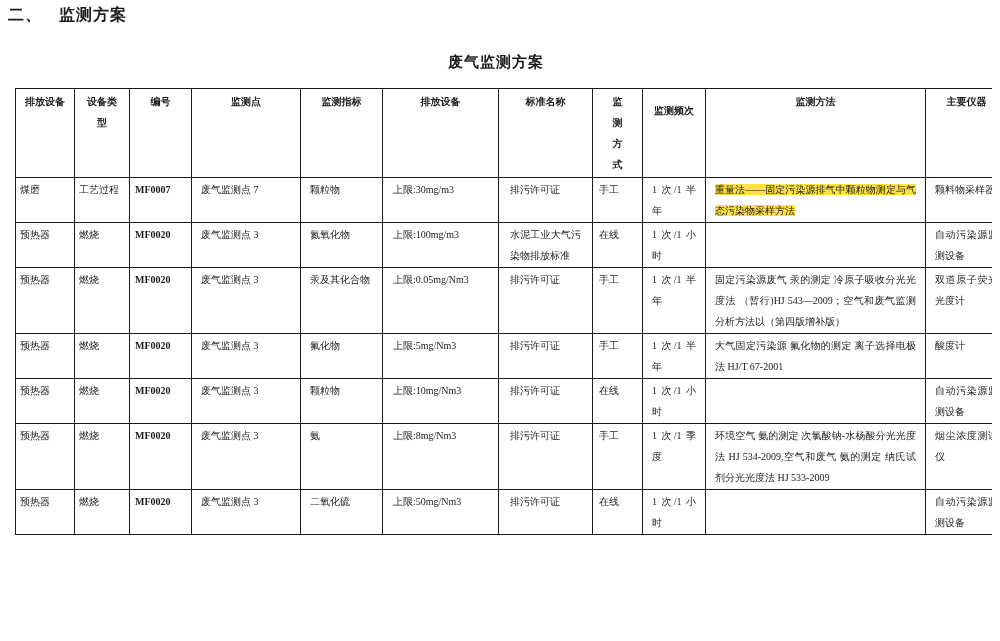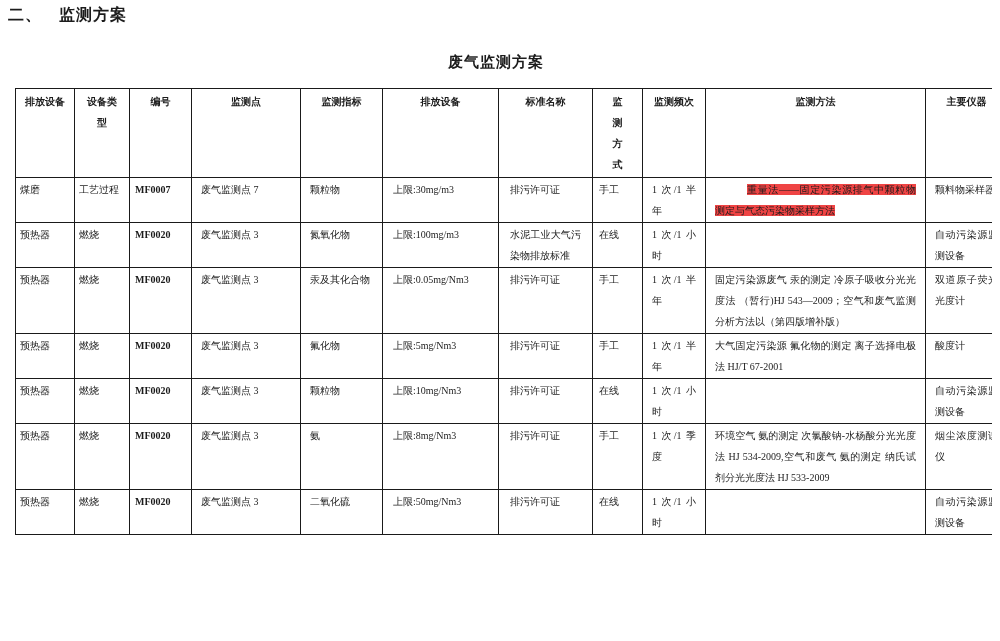--- a/index.html
+++ b/index.html
@@ -39,32 +39,32 @@
     line-height:21px;
     font-weight:normal;
   }
   th {
     font-weight:bold;
     text-align:center;
     padding:2px 3px;
   }
   thead th:nth-child(2){padding:2px 8px;margin-left:7px;}
   thead th:nth-child(8){padding:2px 18px;}
-  thead th:nth-child(9){padding:2px 8px;}
+  thead th:nth-child(9){padding:11px 8px;}
   td { text-align:justify; padding:1px 4px; }
   td:nth-child(3){padding:1px 5px;font-weight:bold;}
   td:nth-child(4){padding:1px 9px;}
   td:nth-child(5){padding:1px 9px;}
   td:nth-child(6){padding:1px 10px;}
   td:nth-child(7){padding:1px 11px;}
   td:nth-child(8){padding:1px 6px;margin-top:32px;}
   td:nth-child(9){padding:1px 9px;margin-left:22px;}
   td:nth-child(10){padding:1px 9px;}
   td:nth-child(11){padding:1px 9px;}
-  .hl { background:#ef4444;margin-left:32px; }
+  .hl { background:#fde047; }
 </style>
 </head>
 <body>
 
 <div class="page">
   <div class="section-title">二、　监测方案</div>
 
   <div class="table-title">废气监测方案</div>
 
   <table class="monitor">

